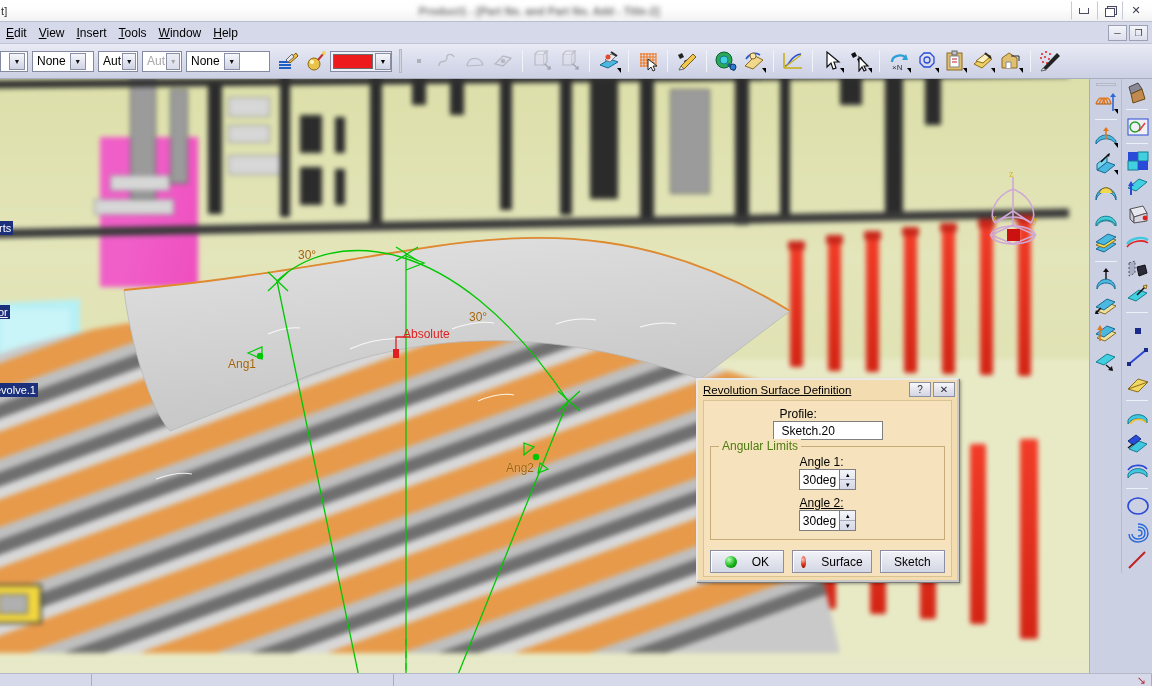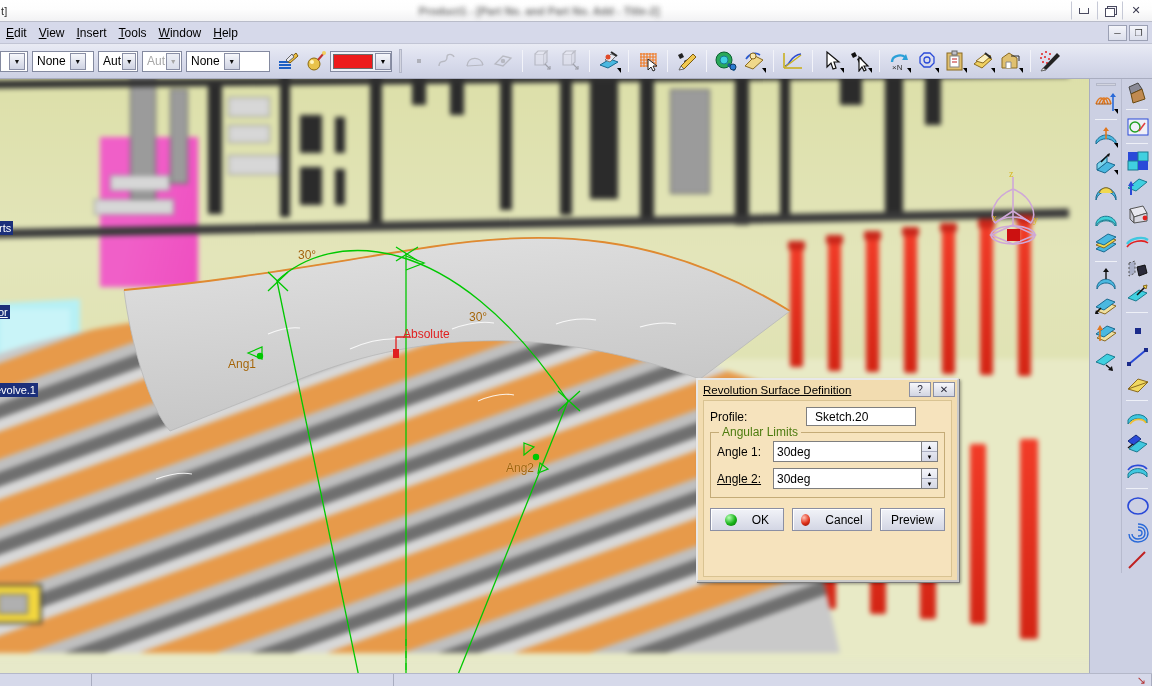--- a/index.html
+++ b/index.html
@@ -289,21 +289,21 @@
     font-size: 10px; color: #2a2a3a;
   }
   .dlg-body {
     margin: 1px 5px 5px 5px;
     background: #f6e3bd;
     border: 1px solid #d9c392;
     padding: 6px 6px 4px 6px;
     height: 177px;
     position: relative;
   }
-  .frow { display: flex; align-items: center; margin-bottom: 6px; }
+  .frow { display: flex; align-items: center; margin-bottom: 6px; flex-direction: column; }
   .flabel { font-size: 12px; color: #000; white-space: nowrap; }
   .ftext {
     background: #fff; border: 1px solid #7f7f7f;
     height: 19px; font-size: 12px; color: #000;
     padding: 1px 8px; line-height: 16px;
     overflow: hidden; white-space: nowrap;
   }
   .group {
     border: 1px solid #c4ab77;
     margin-top: 2px; padding: 8px 6px 6px 6px;
@@ -1120,24 +1120,24 @@
         </div>
       </div>
 
       <div class="btn-row">
         <div class="dbtn ok">
           <span class="sphere green"></span>
           <span>OK</span>
         </div>
         <div class="dbtn cancel">
           <span class="sphere red"></span>
-          <span>Cancel</span>
+          <span>Surface</span>
         </div>
         <div class="dbtn preview">
-          <span>Preview</span>
+          <span>Sketch</span>
         </div>
       </div>
     </div>
   </div>
 
   <div class="statusbar">
     <div class="st-cell" style="width:97px;"></div>
     <div class="st-cell" style="width:319px;">
       <span class="st-txt"></span>
     </div>

